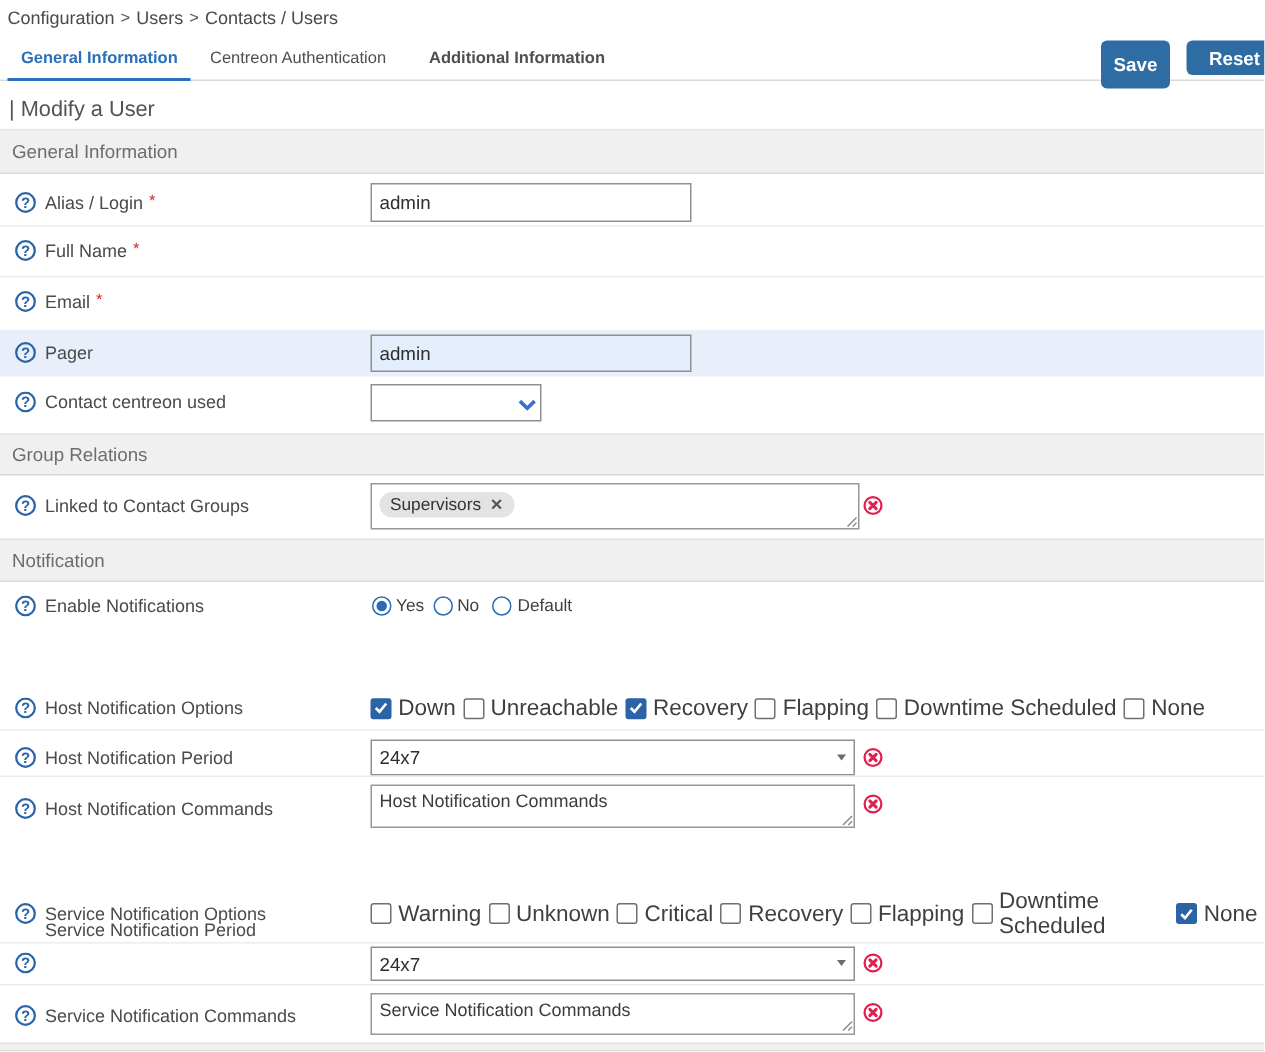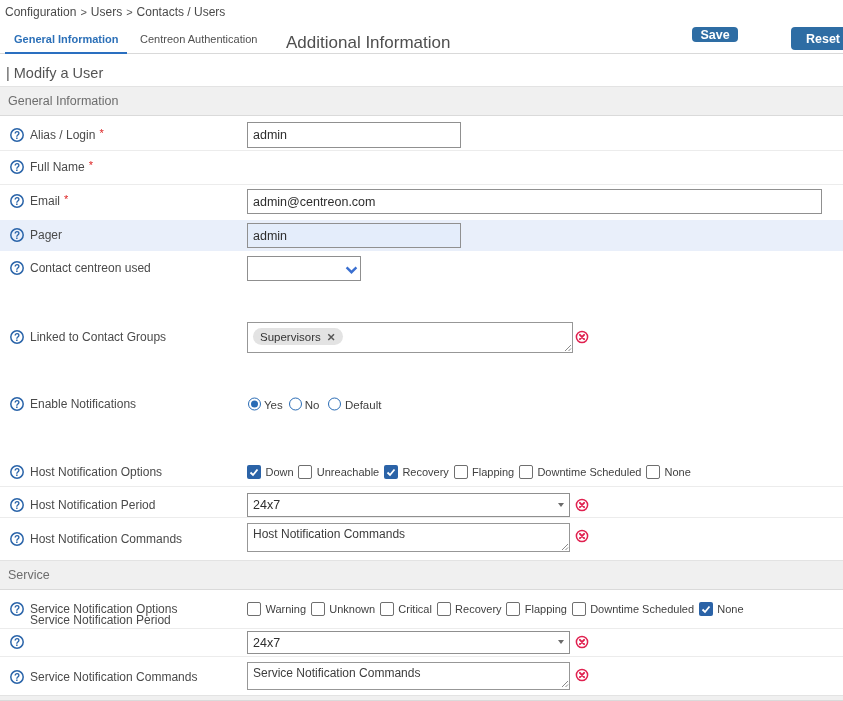--- a/index.html
+++ b/index.html
@@ -9,21 +9,21 @@
 .abs{position:absolute}
 .bar{position:absolute;left:0;width:843px;background:#f0f0f0;border-top:1px solid #e3e3e3;border-bottom:1px solid #dadada}
 .bar span{position:absolute;left:8px;top:50%;transform:translateY(-50%);font-size:12.5px;color:#6d6d6d}
 .hline{position:absolute;left:0;width:843px;height:1px;background:#ececec}
 .lab{position:absolute;left:30px;transform:translateY(-50%);font-size:12px;color:#4a4a4a;white-space:nowrap}
 .req{color:#d22;font-size:11px;position:relative;top:-2px;margin-left:4px}
 .qm{position:absolute;left:10px;transform:translateY(-50%);width:14px;height:14px}
 .inp{position:absolute;border:1px solid #909090;background:#fff;font-family:"Liberation Sans",sans-serif;
   font-size:12.5px;color:#2e2e2e;padding:0 0 0 5px;display:flex;align-items:center;white-space:nowrap}
 .redx{position:absolute;width:14px;height:14px}
-.cbrow{position:absolute;display:flex;align-items:center;font-size:11px;color:#3f3f3f}
+.cbrow{position:absolute;display:flex;align-items:center;font-size:15px;color:#3f3f3f}
 .cbrow .it{display:flex;align-items:center;margin-right:4.7px}
 .cb{width:14px;height:14px;border:1.5px solid #6f6f6f;border-radius:2px;background:#fff;margin-right:4.5px;flex:none}
 .cbc{width:14px;height:14px;border-radius:2px;background:#2b63a7;margin-right:4.5px;flex:none;display:flex;align-items:center;justify-content:center}
 .sel{position:absolute;border:1px solid #8f8f8f;background:#fff;font-size:12.5px;color:#2e2e2e;display:flex;align-items:center;padding-left:5px}
 .tri{position:absolute;width:0;height:0;border-left:3.5px solid transparent;border-right:3.5px solid transparent;border-top:4.5px solid #6b6b6b}
 .ta{position:absolute;border:1px solid #979797;background:#fff;font-size:12px;color:#3c3c3c;padding:3px 0 0 5px}
 .rz{position:absolute;right:1px;bottom:1px}
 .radio{width:13px;height:13px;border-radius:50%;border:1.5px solid #2a6cb5;background:#fff;flex:none}
 .btn{position:absolute;background:#2e6da4;color:#fff;font-weight:bold;font-size:12.5px;border-radius:4px;
   display:flex;align-items:center;justify-content:center}
@@ -35,25 +35,25 @@
   <div class="abs" style="left:5px;top:5px;font-size:12px;color:#4a4a4a;display:flex;gap:4px;align-items:center">
     <span>Configuration</span>
       <span style="font-size:11px;color:#555">&gt;</span>
     <span>Users</span>
       <span style="font-size:11px;color:#555">&gt;</span>
     <span>Contacts / Users</span>
   </div>
 
   <div class="abs" style="left:14px;top:33px;font-size:11px;font-weight:bold;color:#2c70b8">General Information</div>
   <div class="abs" style="left:140px;top:33px;font-size:11px;font-weight:normal;color:#4f4f4f">Centreon Authentication</div>
-  <div class="abs" style="left:286px;top:33px;font-size:17px;font-weight:normal;color:#4f4f4f">Additional Information</div>
+  <div class="abs" style="left:286px;top:33px;font-size:11px;font-weight:bold;color:#4f4f4f">Additional Information</div>
   <div class="abs" style="left:0;top:53px;width:843px;height:1px;background:#d9d9d9"></div>
   <div class="abs" style="left:5px;top:51.5px;width:122px;height:2.5px;background:#2a6fc0"></div>
 
-  <div class="btn" style="left:692px;top:27px;width:46px;height:15px">Save</div>
+  <div class="btn" style="left:734px;top:27px;width:46px;height:32px">Save</div>
   <div class="btn" style="left:791px;top:27px;width:64px;height:23px">Reset</div>
 
   <div class="abs" style="left:6px;top:73px;transform:translateY(-50%);font-size:14.5px;color:#545454">| Modify a User</div>
 
   <div class="bar" style="top:86px;height:30px">
       <span>General Information</span>
     </div>
 
   <svg class="qm" style="top:135px" viewBox="0 0 14 14">
       <circle cx="7" cy="7" r="6.2" fill="none" stroke="#2a64a9" stroke-width="1.5"></circle>
@@ -68,56 +68,61 @@
       <text x="7" y="10.6" text-anchor="middle" font-size="10" font-weight="bold" fill="#2a64a9" font-family="Liberation Sans">?</text>
     </svg>
   <div class="lab" style="top:167px">Full Name<span class="req">*</span></div>
   <div class="hline" style="top:184px"></div>
 
   <svg class="qm" style="top:201px" viewBox="0 0 14 14">
       <circle cx="7" cy="7" r="6.2" fill="none" stroke="#2a64a9" stroke-width="1.5"></circle>
       <text x="7" y="10.6" text-anchor="middle" font-size="10" font-weight="bold" fill="#2a64a9" font-family="Liberation Sans">?</text>
     </svg>
   <div class="lab" style="top:201px">Email<span class="req">*</span></div>
-  <div class="inp" style="left:247px;top:189px;width:575px;height:25px">admin@centreon.com</div>
 
   <div class="abs" style="left:0;top:220px;width:843px;height:31px;background:#e9effa"></div>
   <svg class="qm" style="top:235px" viewBox="0 0 14 14">
       <circle cx="7" cy="7" r="6.2" fill="none" stroke="#2a64a9" stroke-width="1.5"></circle>
       <text x="7" y="10.6" text-anchor="middle" font-size="10" font-weight="bold" fill="#2a64a9" font-family="Liberation Sans">?</text>
     </svg>
   <div class="lab" style="top:235px">Pager</div>
   <div class="inp" style="left:247px;top:223px;width:214px;height:25px;background:#e4edfb">admin</div>
 
   <svg class="qm" style="top:268px" viewBox="0 0 14 14">
       <circle cx="7" cy="7" r="6.2" fill="none" stroke="#2a64a9" stroke-width="1.5"></circle>
       <text x="7" y="10.6" text-anchor="middle" font-size="10" font-weight="bold" fill="#2a64a9" font-family="Liberation Sans">?</text>
     </svg>
   <div class="lab" style="top:268px">Contact centreon used</div>
   <div class="sel" style="left:247px;top:256px;width:114px;height:25px"></div>
   <svg class="abs" style="left:345px;top:266px" width="13" height="8" viewBox="0 0 13 8">
       <path d="M1.6 1.4 L6.5 6.2 L11.4 1.4" fill="none" stroke="#3a6fd0" stroke-width="2.4"></path>
     </svg>
 
+  <div class="bar" style="top:289px;height:28px">
+      <span>Group Relations</span>
+    </div>
 
   <svg class="qm" style="top:337px" viewBox="0 0 14 14">
       <circle cx="7" cy="7" r="6.2" fill="none" stroke="#2a64a9" stroke-width="1.5"></circle>
       <text x="7" y="10.6" text-anchor="middle" font-size="10" font-weight="bold" fill="#2a64a9" font-family="Liberation Sans">?</text>
     </svg>
   <div class="lab" style="top:337px">Linked to Contact Groups</div>
   <div class="ta" style="left:247px;top:322px;width:326px;height:31px"></div>
   <div class="abs" style="left:253px;top:328px;height:17px;background:#e3e3e3;border-radius:9px;display:flex;align-items:center;padding:0 7px;font-size:11.5px;color:#333">Supervisors<span style="margin-left:6px;color:#555;font-size:10.5px;font-weight:bold">✕</span></div>
   <svg class="rz" style="left:563px;top:343px" width="9" height="9" viewBox="0 0 9 9">
       <path d="M8 2 L2 8 M8 5.5 L5.5 8" stroke="#8a8a8a" stroke-width="1" fill="none"></path>
     </svg>
   <svg class="redx" style="left:575px;top:330px" viewBox="0 0 14 14">
       <circle cx="7" cy="7" r="5.6" fill="none" stroke="#e0204f" stroke-width="1.5"></circle>
       <path d="M4.9 4.9 L9.1 9.1 M9.1 4.9 L4.9 9.1" stroke="#e0204f" stroke-width="2" stroke-linecap="round"></path>
     </svg>
 
+  <div class="bar" style="top:359px;height:29px">
+      <span>Notification</span>
+    </div>
 
   <svg class="qm" style="top:404px" viewBox="0 0 14 14">
       <circle cx="7" cy="7" r="6.2" fill="none" stroke="#2a64a9" stroke-width="1.5"></circle>
       <text x="7" y="10.6" text-anchor="middle" font-size="10" font-weight="bold" fill="#2a64a9" font-family="Liberation Sans">?</text>
     </svg>
   <div class="lab" style="top:404px">Enable Notifications</div>
   <div class="abs" style="left:248px;top:404px;transform:translateY(-50%);display:flex;align-items:center;font-size:11.5px;color:#3f3f3f">
     <span class="radio" style="display:flex;align-items:center;justify-content:center">
         <span style="width:7px;height:7px;border-radius:50%;background:#2a6cb5"></span>
       </span>
@@ -172,23 +177,20 @@
   <div class="lab" style="top:539px">Host Notification Commands</div>
   <div class="ta" style="left:247px;top:523px;width:323px;height:29px">Host Notification Commands</div>
   <svg class="rz" style="left:560px;top:542px" width="9" height="9" viewBox="0 0 9 9">
       <path d="M8 2 L2 8 M8 5.5 L5.5 8" stroke="#8a8a8a" stroke-width="1" fill="none"></path>
     </svg>
   <svg class="redx" style="left:575px;top:529px" viewBox="0 0 14 14">
       <circle cx="7" cy="7" r="5.6" fill="none" stroke="#e0204f" stroke-width="1.5"></circle>
       <path d="M4.9 4.9 L9.1 9.1 M9.1 4.9 L4.9 9.1" stroke="#e0204f" stroke-width="2" stroke-linecap="round"></path>
     </svg>
 
-  <div class="bar" style="top:560px;height:30px">
-      <span>Service</span>
-    </div>
 
   <svg class="qm" style="top:609px" viewBox="0 0 14 14">
       <circle cx="7" cy="7" r="6.2" fill="none" stroke="#2a64a9" stroke-width="1.5"></circle>
       <text x="7" y="10.6" text-anchor="middle" font-size="10" font-weight="bold" fill="#2a64a9" font-family="Liberation Sans">?</text>
     </svg>
   <div class="lab" style="top:609px">Service Notification Options</div>
   <div class="cbrow" style="left:247px;top:609px;transform:translateY(-50%)">
     <span class="it"><span class="cb"></span>Warning</span>
     <span class="it"><span class="cb"></span>Unknown</span>
     <span class="it"><span class="cb"></span>Critical</span>

